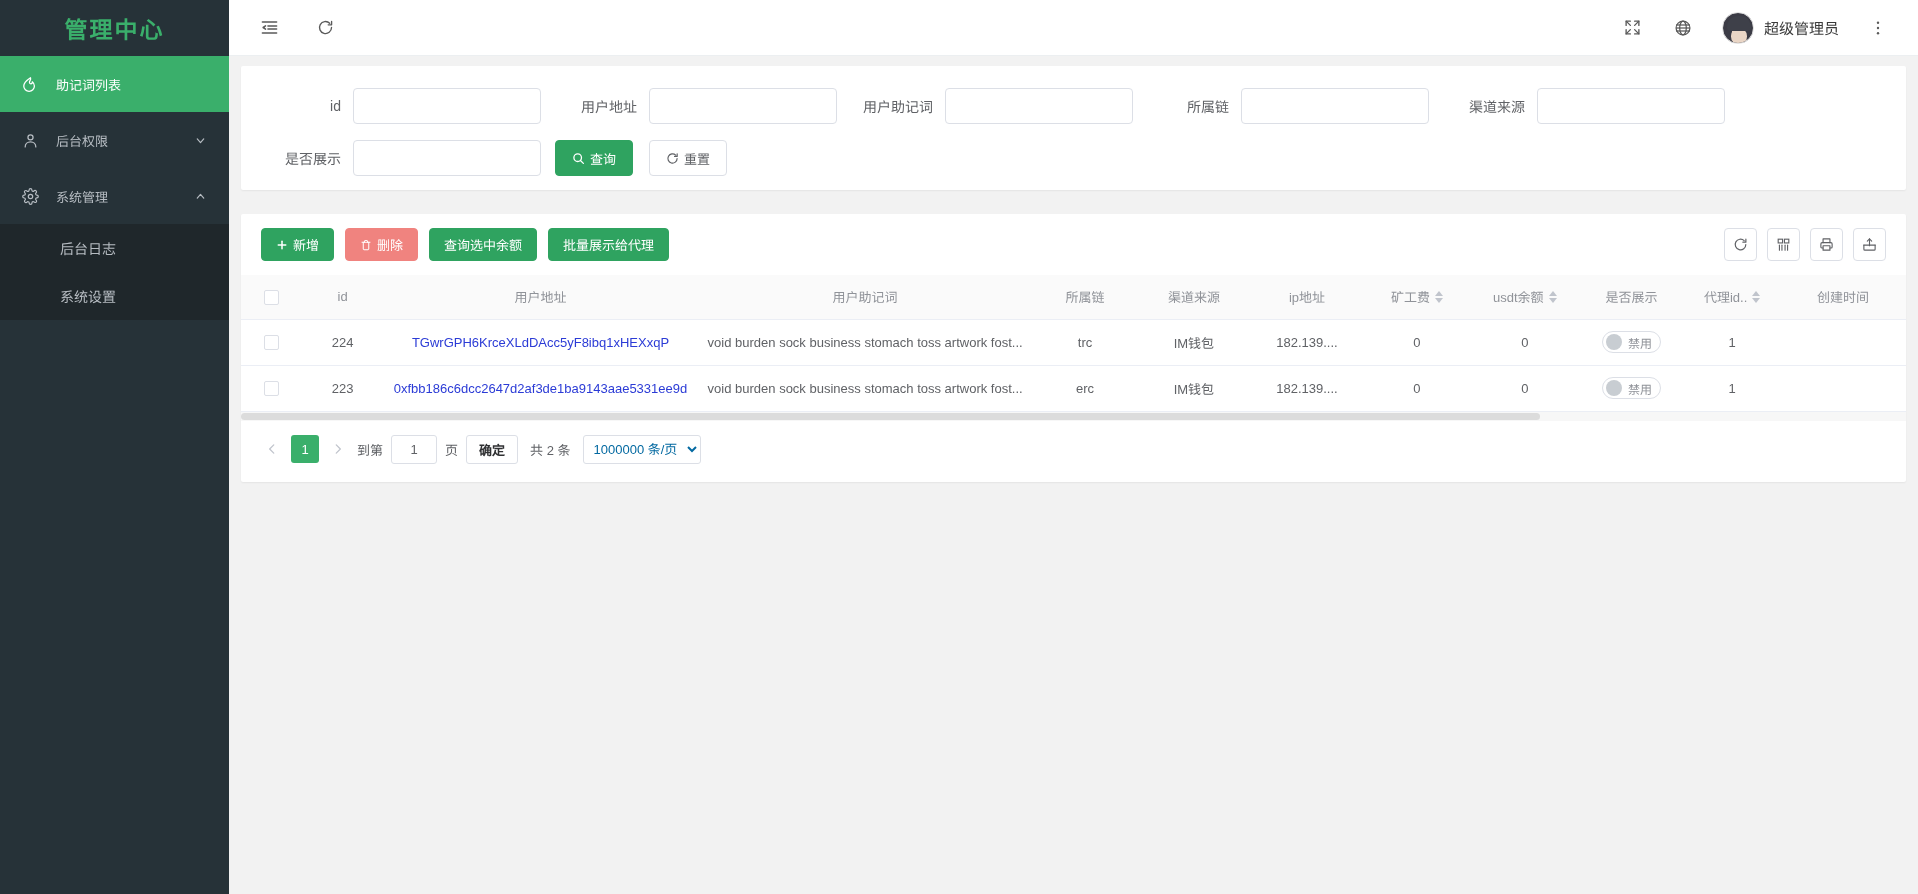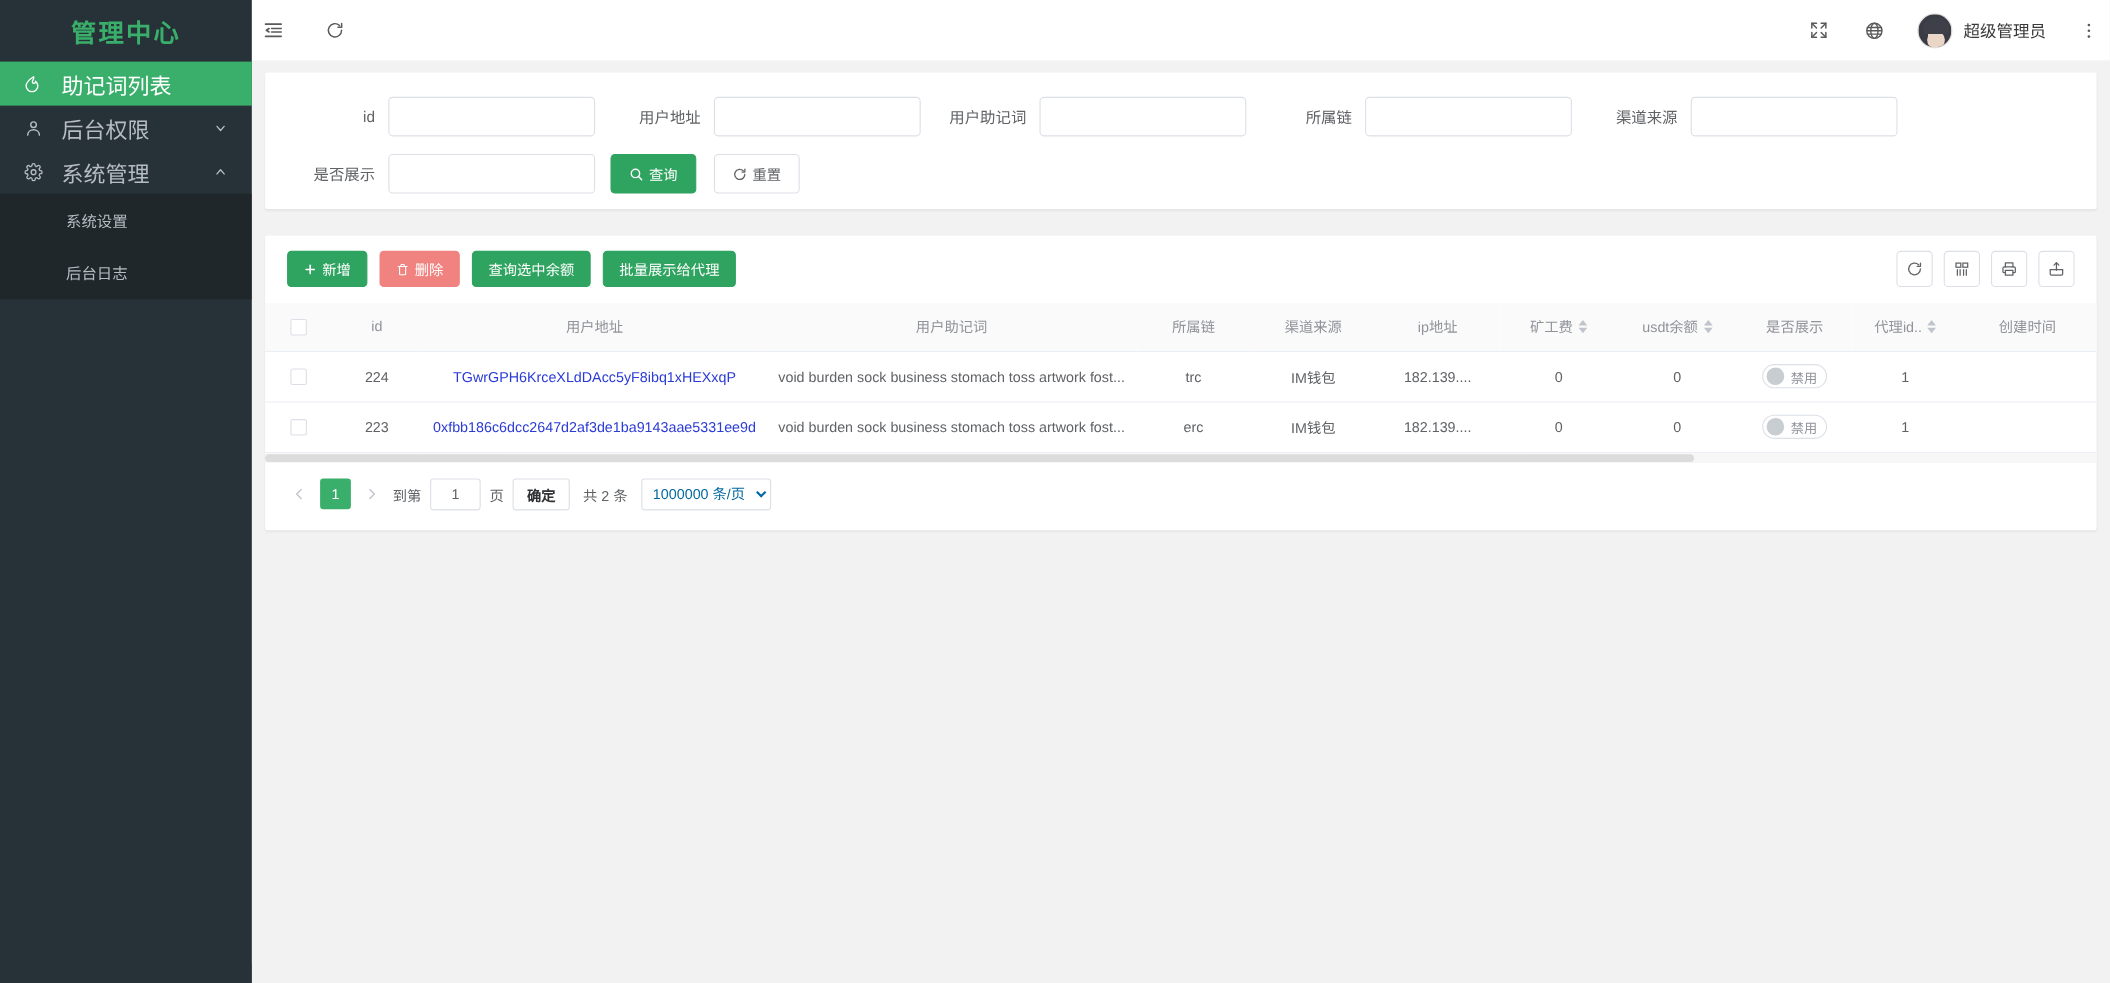--- a/index.html
+++ b/index.html
@@ -18,22 +18,22 @@
     display: flex; flex-direction: column;
   }
   .brand {
     height: 56px; display: flex; align-items: center; justify-content: center;
     color: #3aaf6b; font-size: 23px; font-weight: 700; letter-spacing: 2px;
     background: #263238;
   }
   .menu { flex: 1; }
   .menu-item {
     display: flex; align-items: center;
-    height: 40px; padding: 0 22px;
-    color: #b6bcc2; font-size: 20px; cursor: pointer;
+    height: 56px; padding: 0 22px;
+    color: #b6bcc2; font-size: 13px; cursor: pointer;
     position: relative;
   }
   .menu-item .mi-icon {
     width: 22px; display: flex; align-items: center; justify-content: flex-start;
     color: #b6bcc2; flex: 0 0 22px;
   }
   .menu-item .mi-label { margin-left: 12px; flex: 1; }
   .menu-item .mi-arrow {
     width: 14px; height: 14px; display: flex; align-items: center; justify-content: center;
     color: #b6bcc2;
@@ -46,21 +46,21 @@
   .submenu .menu-item {
     height: 48px; padding-left: 48px; font-size: 14px; color: #b6bcc2;
   }
   .sidebar-foot { height: 18px; background: #263238; }
 
   
   .main { flex: 1; height: 894px; display: flex; flex-direction: column; background: #f2f2f2; min-width: 0; }
 
   .topbar {
     height: 56px; background: #ffffff; display: flex; align-items: center;
-    padding: 0 8px; border-bottom: 1px solid #eceff1; flex: 0 0 56px;
+    padding: 0 29px; border-bottom: 1px solid #eceff1; flex: 0 0 56px;
   }
   .topbar .tb-left { display: flex; align-items: center; gap: 34px; }
   .topbar .tb-spacer { flex: 1; }
   .topbar .tb-right { display: flex; align-items: center; gap: 28px; }
   .tb-icon {
     width: 22px; height: 22px; display: flex; align-items: center; justify-content: center;
     color: #5a5a5a; cursor: pointer;
   }
   .avatar-wrap { display: flex; align-items: center; gap: 10px; cursor: pointer; }
   .avatar {
@@ -253,24 +253,24 @@
         <span class="mi-label">系统管理</span>
         <span class="mi-arrow">
           <svg width="13" height="13" viewBox="0 0 24 24" fill="none" stroke="currentColor" stroke-width="2.2" stroke-linecap="round" stroke-linejoin="round">
             <polyline points="6 15 12 8 18 15"></polyline>
           </svg>
         </span>
       </div>
 
       <div class="submenu">
         <div class="menu-item">
+          <span class="mi-label">后台日志</span>
+        </div>
+        <div class="menu-item">
           <span class="mi-label">系统设置</span>
-        </div>
-        <div class="menu-item">
-          <span class="mi-label">后台日志</span>
         </div>
       </div>
 
     </nav>
     <div class="sidebar-foot"></div>
   </aside>
 
   <div class="main">
 
     <header class="topbar">

